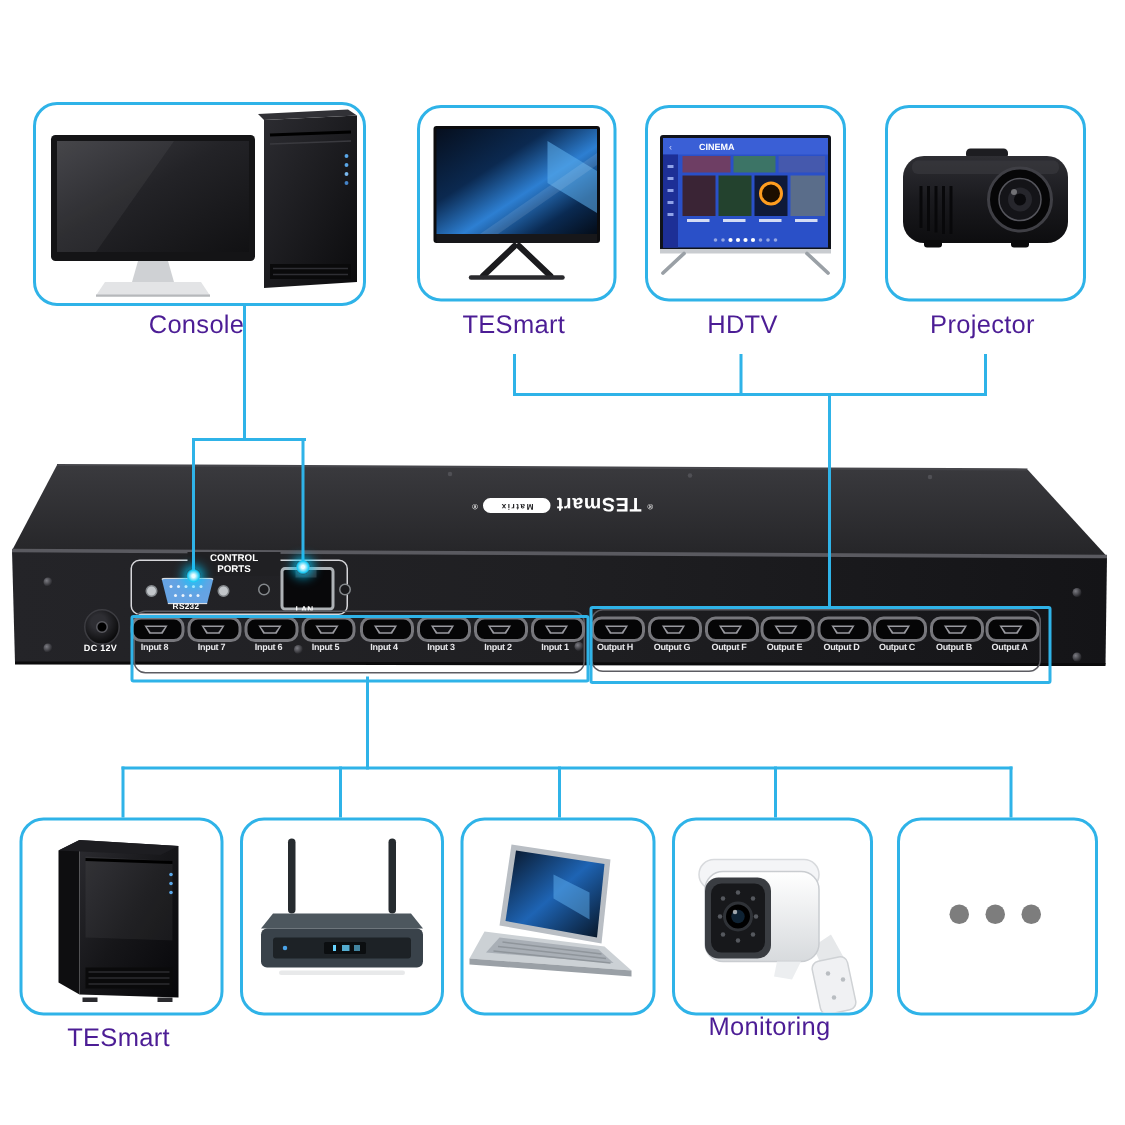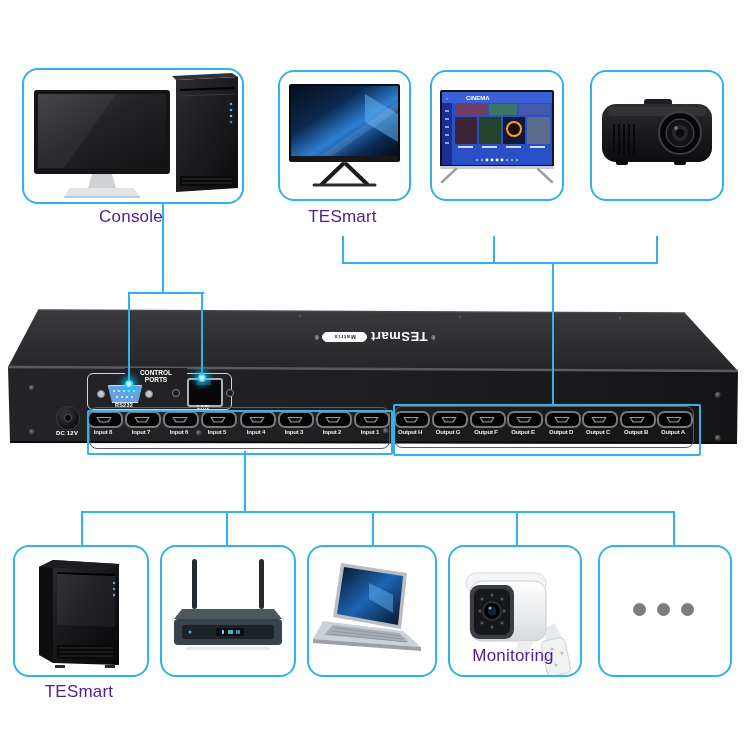--- a/index.html
+++ b/index.html
@@ -341,20 +341,22 @@
       <circle cx="88" cy="61" r="8" fill="#26262c"></circle>
       <circle cx="88" cy="61" r="4" fill="#0a0a0d"></circle>
       <circle cx="84" cy="56" r="2" fill="#ffffff" opacity="0.35"></circle>
       <rect x="24" y="88" width="12" height="5" rx="2" fill="#0a0a0b"></rect>
       <rect x="82" y="88" width="12" height="5" rx="2" fill="#0a0a0b"></rect>
     </svg>
   </div>
 
   <div class="lbl" style="left:22px;top:207px;width:218px">Console</div>
   <div class="lbl" style="left:278px;top:207px;width:129px">TESmart</div>
+  <div class="lbl" style="left:430px;top:207px;width:130px">HDTV</div>
+  <div class="lbl" style="left:590px;top:207px;width:130px">Projector</div>
 
   <div class="cbox" style="left:13px;top:545px;width:132px;height:128px">
     <svg width="132" height="128" viewBox="0 0 132 128">
       <defs>
         <linearGradient id="gComp" x1="0" y1="0" x2="1" y2="1">
           <stop offset="0" stop-color="#2b2b30"></stop>
             <stop offset="0.5" stop-color="#161619"></stop>
             <stop offset="1" stop-color="#07070a"></stop>
         </linearGradient>
       </defs>
@@ -455,15 +457,15 @@
   </div>
 
   <div class="cbox" style="left:598px;top:545px;width:130px;height:128px"></div>
   <div class="dots3">
       <span></span>
       <span></span>
       <span></span>
     </div>
 
   <div class="lbl" style="left:13px;top:682px;width:132px">TESmart</div>
-  <div class="lbl" style="left:448px;top:646px;width:130px">Monitoring</div>
+  <div class="lbl" style="left:448px;top:675px;width:130px">Monitoring</div>
 
 </div>
 
 </body></html>

